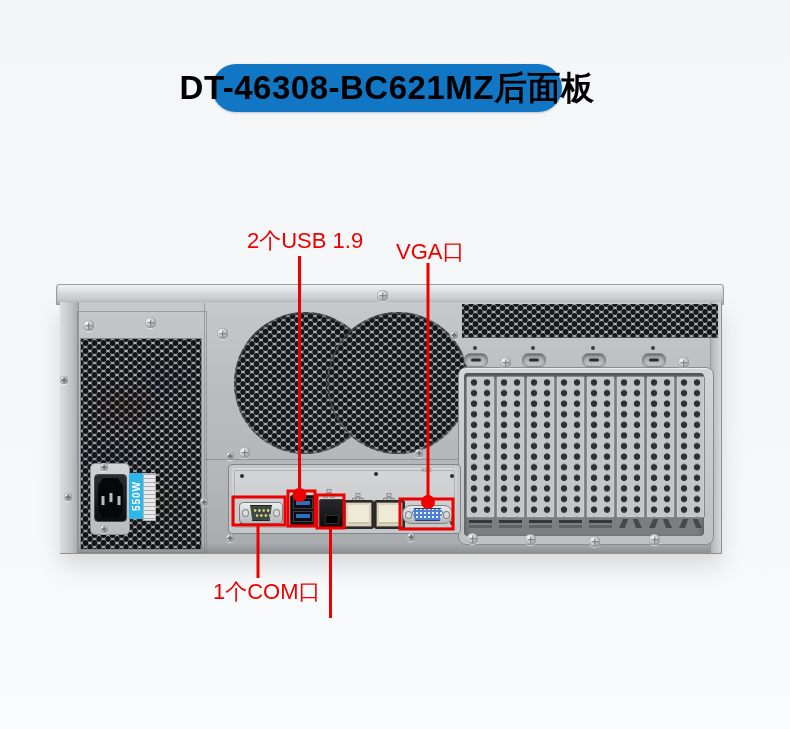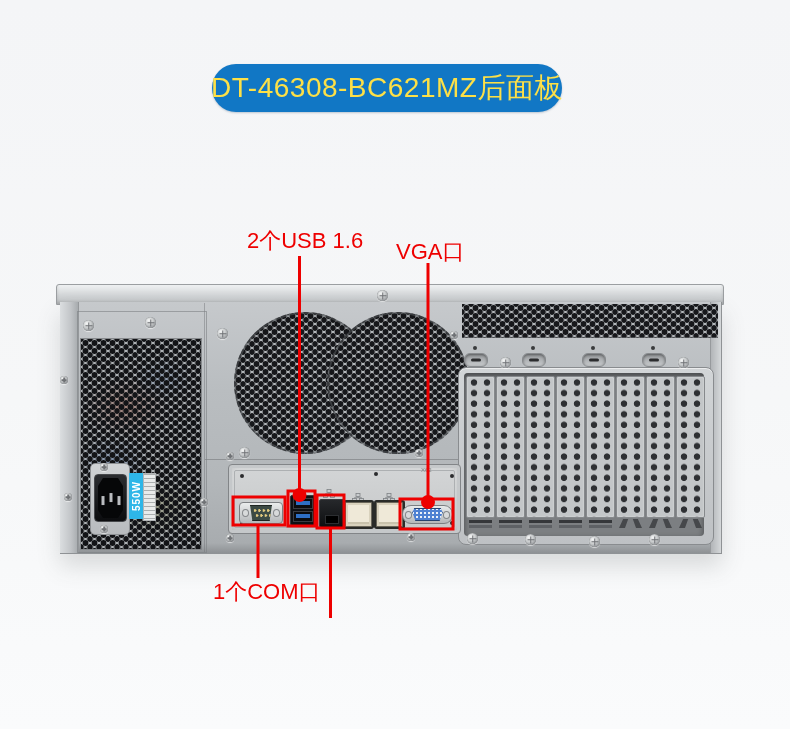--- a/index.html
+++ b/index.html
@@ -7,21 +7,21 @@
     position:relative;width:790px;height:729px;overflow:hidden;
     background:linear-gradient(180deg,#f4f5f7 0%,#f6f7f8 55%,#fafbfc 100%);
     font-family:"Liberation Sans","DejaVu Sans",sans-serif;
   }
   
   .banner{
     position:absolute;left:212px;top:64px;width:350px;height:48px;
     background:#1177c5;border-radius:26px;display:flex;align-items:center;justify-content:center;
     box-shadow:0 1px 2px rgba(20,60,100,.25);z-index:3;
   }
-  .banner span{color:#fde047;font-size:28px;font-weight:400;letter-spacing:.5px;white-space:nowrap;}
+  .banner span{color:#000000;font-size:33px;font-weight:700;letter-spacing:.5px;white-space:nowrap;}
   
   .lip{
     position:absolute;left:56px;top:284px;width:666px;height:19px;
     background:linear-gradient(180deg,#eff1f2,#d2d5d7 55%,#bfc2c4);
     border:1px solid #9b9ea1;border-radius:3px 3px 0 0;
     box-shadow:inset 0 -2px 3px rgba(0,0,0,.14);z-index:1;
   }
   .bodyp{
     position:absolute;left:60px;top:302px;width:660px;height:251px;
     background:linear-gradient(180deg,#c6c9cc,#b9bdc0 35%,#b3b7ba 70%,#a8acaf 96%,#8e9194);
@@ -314,17 +314,17 @@
       <line x1="258" y1="525" x2="258" y2="578"></line>
       <rect x="317" y="495" width="27" height="33"></rect>
       <line x1="330.5" y1="528" x2="330.5" y2="618"></line>
     </g>
     <g fill="#ee0000">
       <circle cx="299.5" cy="495" r="7"></circle>
       <circle cx="428" cy="502" r="7"></circle>
     </g>
   </svg>
 
-  <div class="ann-label" style="left:247px;top:226px;">2个USB 1.6</div>
+  <div class="ann-label" style="left:247px;top:226px;">2个USB 1.9</div>
   <div class="ann-label" style="left:396px;top:237px;">VGA口</div>
   <div class="ann-label" style="left:213px;top:577px;">1个COM口</div>
 
 </div>
 
 </body></html>

